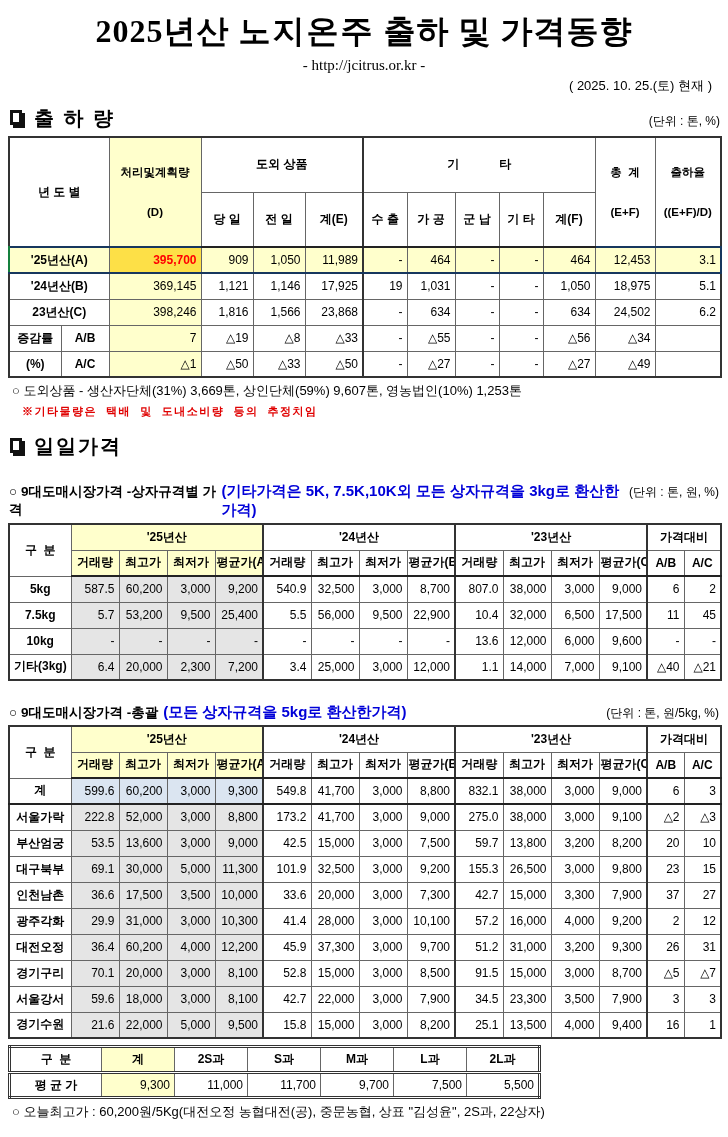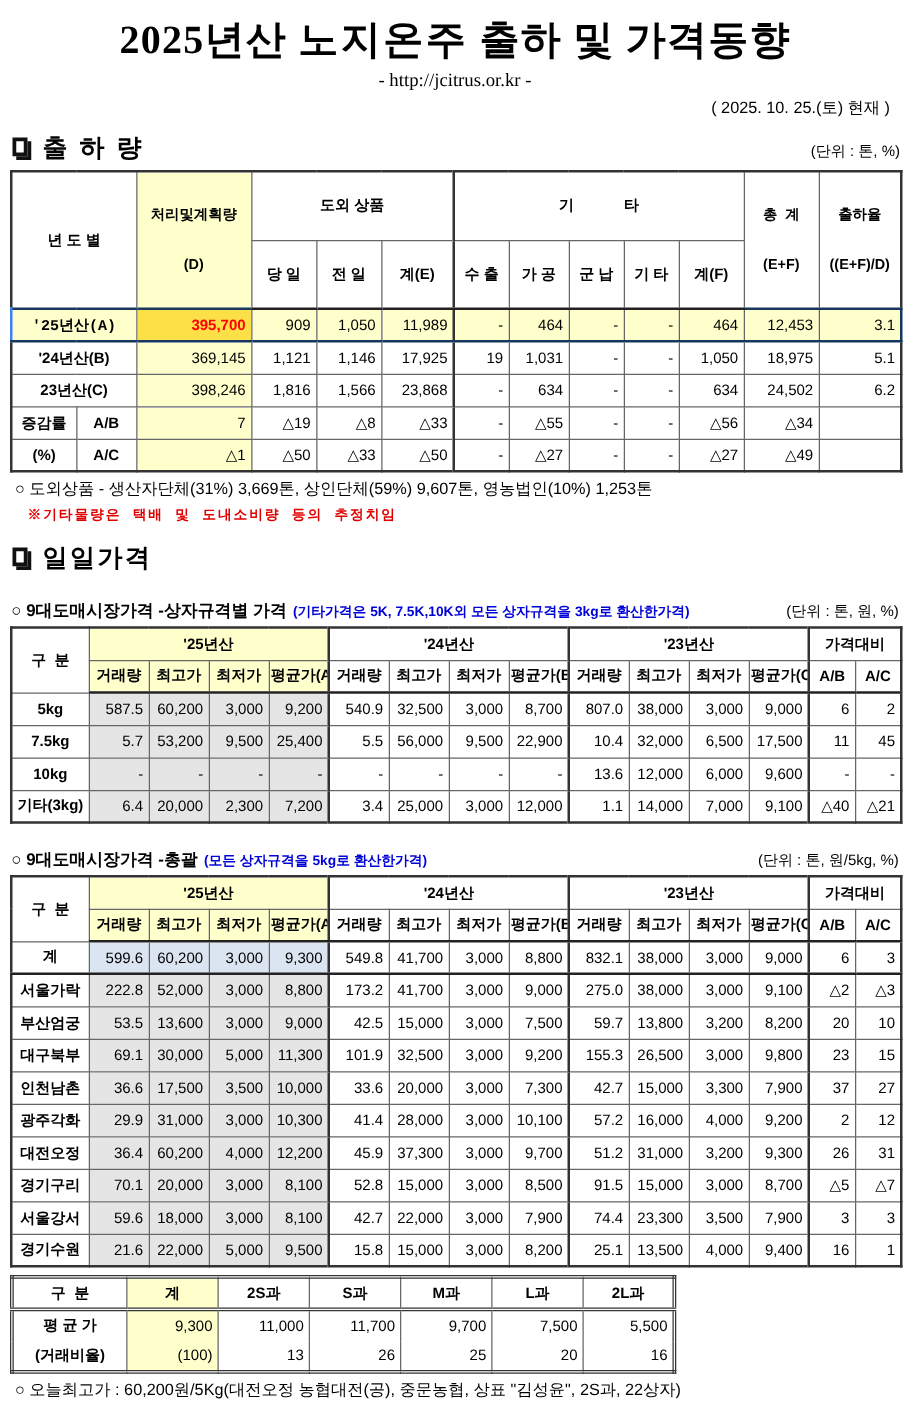--- a/index.html
+++ b/index.html
@@ -15,39 +15,39 @@
   .doc-date { text-align:right; font-size:13px; margin-top:3px; padding-right:8px; }
 
   
   .sec { display:flex; align-items:center; margin:10px 0 4px; }
   .sq { width:12px; height:15px; border:3px solid #111; box-shadow:3px 3px 0 #111;
         margin:0 12px 3px 2px; flex:0 0 auto; background:#fff; }
   .sec-title { font-size:20px; font-weight:bold; letter-spacing:2px; }
   .unit { margin-left:auto; font-size:12px; align-self:flex-end; padding-bottom:2px; }
 
   .subline { display:flex; align-items:baseline; margin:9px 1px 3px; font-size:13.5px; font-weight:bold; }
-  .subnote { color:#0000d8; margin-left:5px; font-size:11px;margin-top:13px; }
+  .subnote { color:#0000d8; margin-left:5px; font-size:15px;margin-top:13px; }
   .subunit { margin-left:auto; font-size:12px; font-weight:normal; white-space:pre;text-align:center; }
 
   
   table { border-collapse:collapse; table-layout:fixed; width:712px; }
   th, td { border:1px solid #666; font-size:12px; padding:0 4px; height:26px; overflow:hidden; }
   th { font-weight:bold; text-align:center; white-space:pre; padding:0 1px; }
   td { text-align:right; white-space:pre; }
   td.lbl { text-align:center; font-weight:bold; }
   .yel { background:#FFFFCC; }
   .th-line { line-height:12px; font-size:11.5px; }
 
   .outer { border:2px solid #333; }
   thead tr:last-child th { border-bottom:2px solid #222; }
 
   
   #t-ship td.col-d { background:#FFFFCC; }
   #t-ship tr.row-a td { background:#FFFFCC; border-top:2px solid #17375E; border-bottom:2px solid #17375E; }
-  #t-ship tr.row-a td:first-child { border-left:2px solid #3b82f6;font-family:Liberation Mono, monospace; }
+  #t-ship tr.row-a td:first-child { border-left:2px solid #15803d; }
   #t-ship tr.row-a td:last-child { border-right:2px solid #17375E; }
   #t-ship tr.row-a td.col-d { background:#fde047; color:#f00; font-weight:bold; }
   .g { border-left:2px solid #333 !important; }
 
   
   .daily th.c25h { background:#FFFFCC;margin-top:30px; }
   .daily td.c25 { background:#e5e5e5; }
   .daily tr.total-row td { border-bottom:2px solid #222; }
   .daily tr.total-row td.c25 { background:#DBE5F1; }
 
@@ -536,21 +536,21 @@
         <tr>
           <td class="lbl">서울강서</td>
           <td class="c25">59.6</td>
           <td class="c25">18,000</td>
           <td class="c25">3,000</td>
           <td class="c25">8,100</td>
           <td class="g">42.7</td>
           <td>22,000</td>
           <td>3,000</td>
           <td>7,900</td>
-          <td class="g">74.4</td>
+          <td class="g">34.5</td>
           <td>23,300</td>
           <td>3,500</td>
           <td>7,900</td>
           <td class="g">3</td>
           <td>3</td>
         </tr>
 
         <tr>
           <td class="lbl">경기수원</td>
           <td class="c25">21.6</td>
@@ -595,29 +595,20 @@
     <tbody>
       <tr class="gr1">
         <td class="lbl">평 균 가</td>
         <td class="gtot">9,300</td>
         <td>11,000</td>
         <td>11,700</td>
         <td>9,700</td>
         <td>7,500</td>
         <td>5,500</td>
       </tr>
-      <tr class="gr2">
-        <td class="lbl">(거래비율)</td>
-        <td class="gtot">(100)</td>
-        <td>13</td>
-        <td>26</td>
-        <td>25</td>
-        <td>20</td>
-        <td>16</td>
-      </tr>
     </tbody>
   </table>
 
   <div class="note">○ 오늘최고가 : 60,200원/5Kg(대전오정 농협대전(공), 중문농협, 상표 "김성윤", 2S과, 22상자)</div>
 
   <div class="sec" style="margin-top:22px">
     <span class="sq"></span>
     <span class="sec-title">연도별가격</span>
     <span class="unit">(단위 : 원/5kg, %)</span>
   </div>

